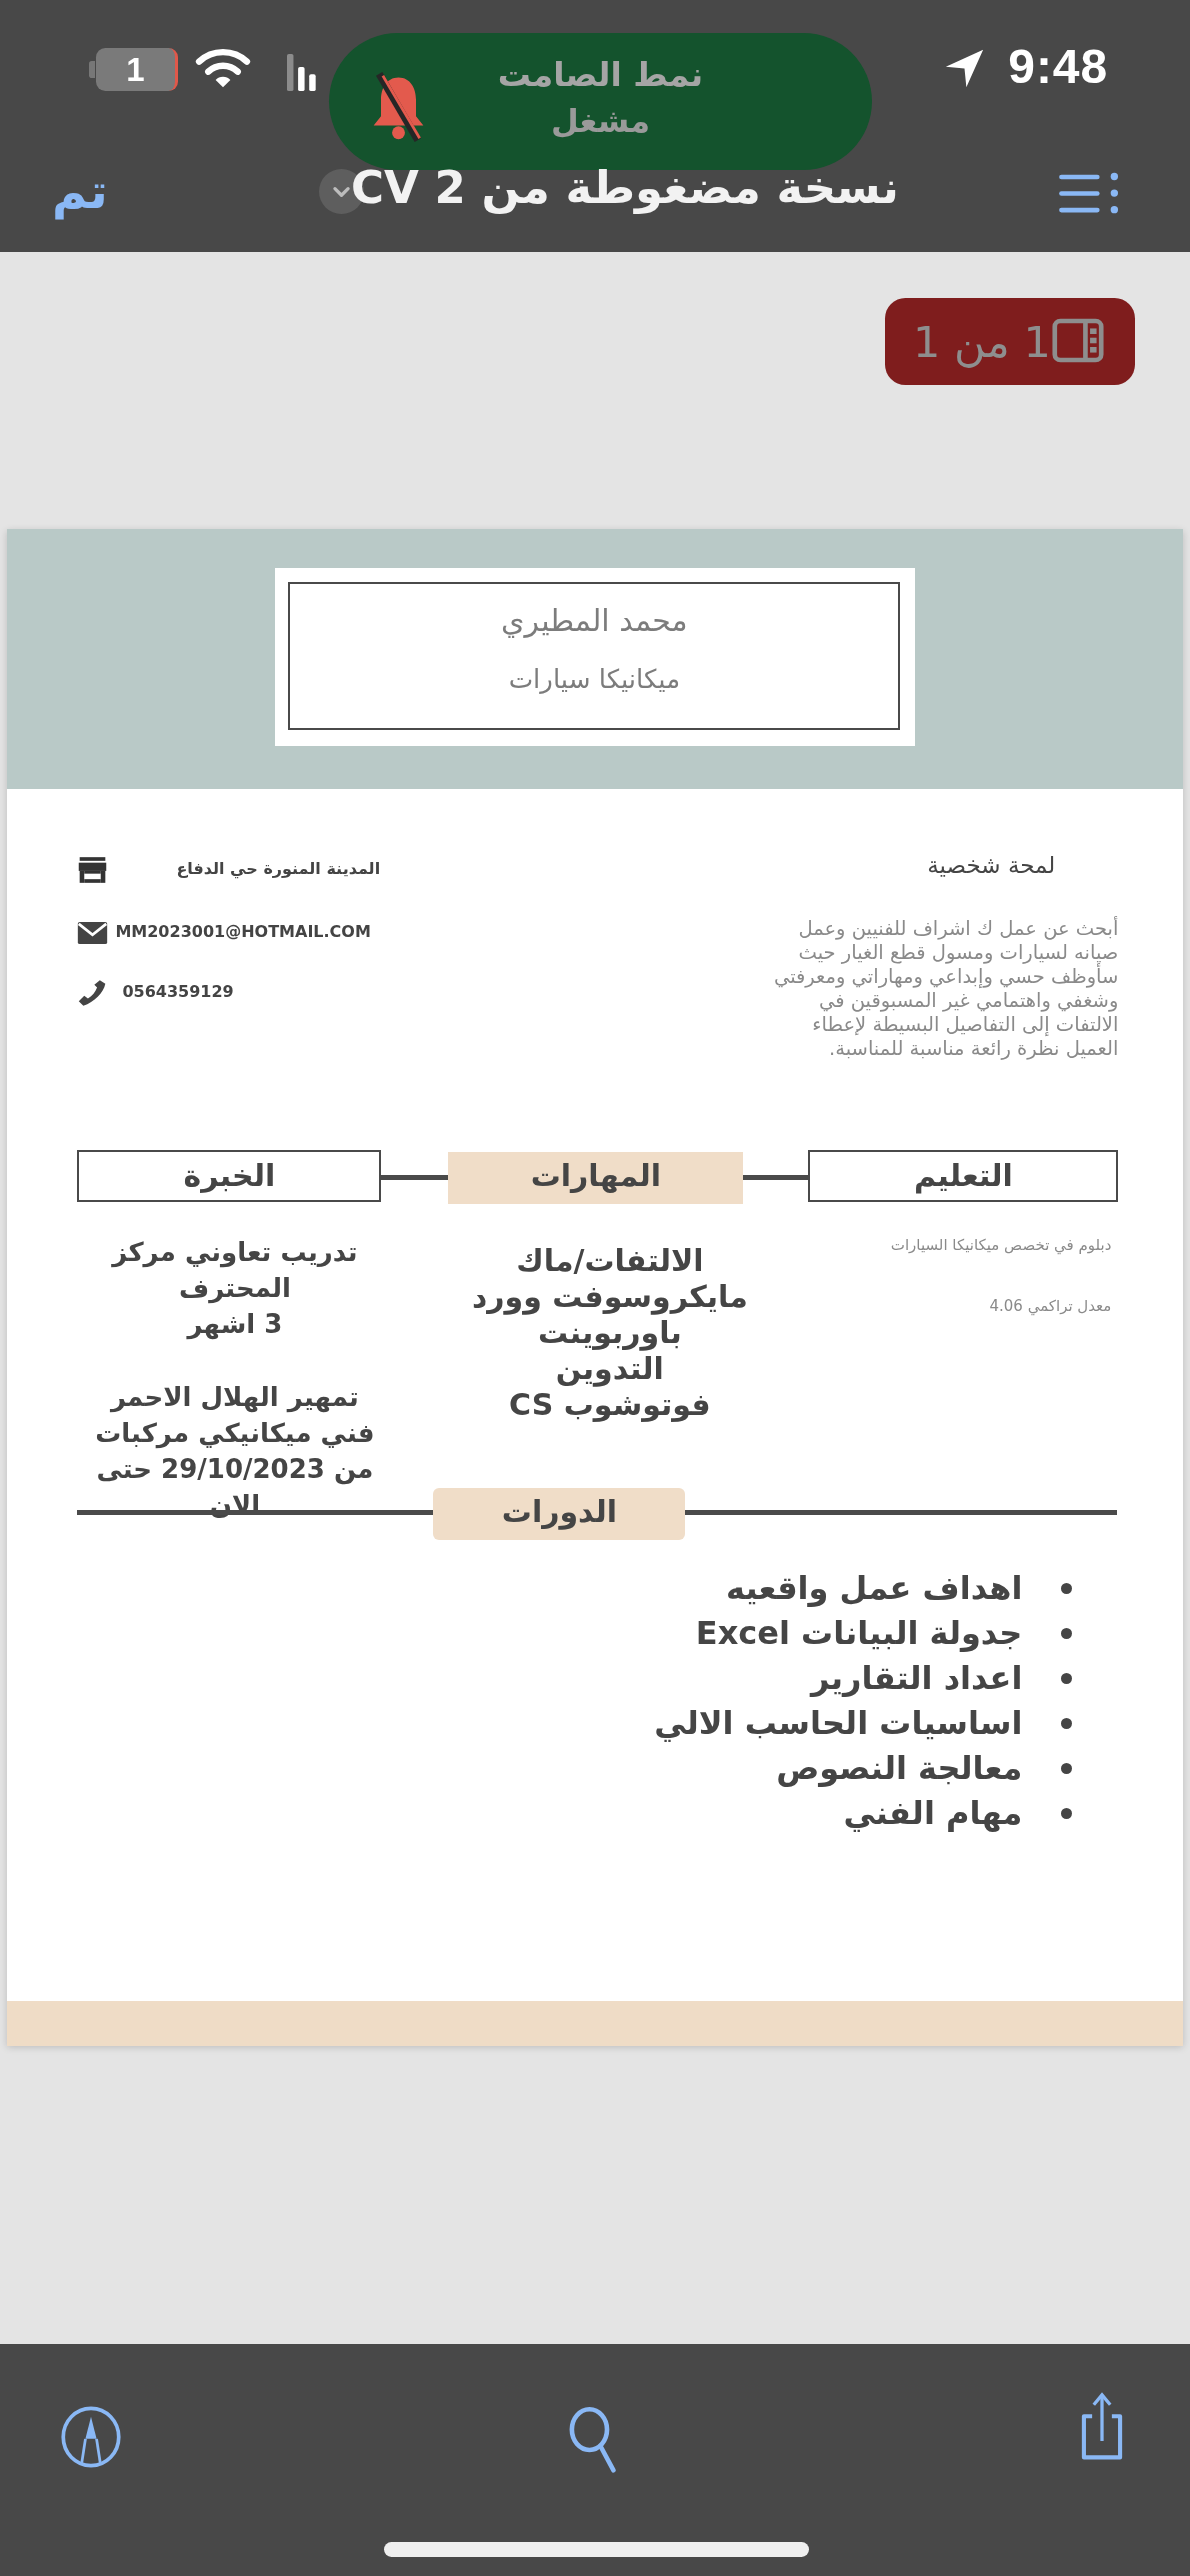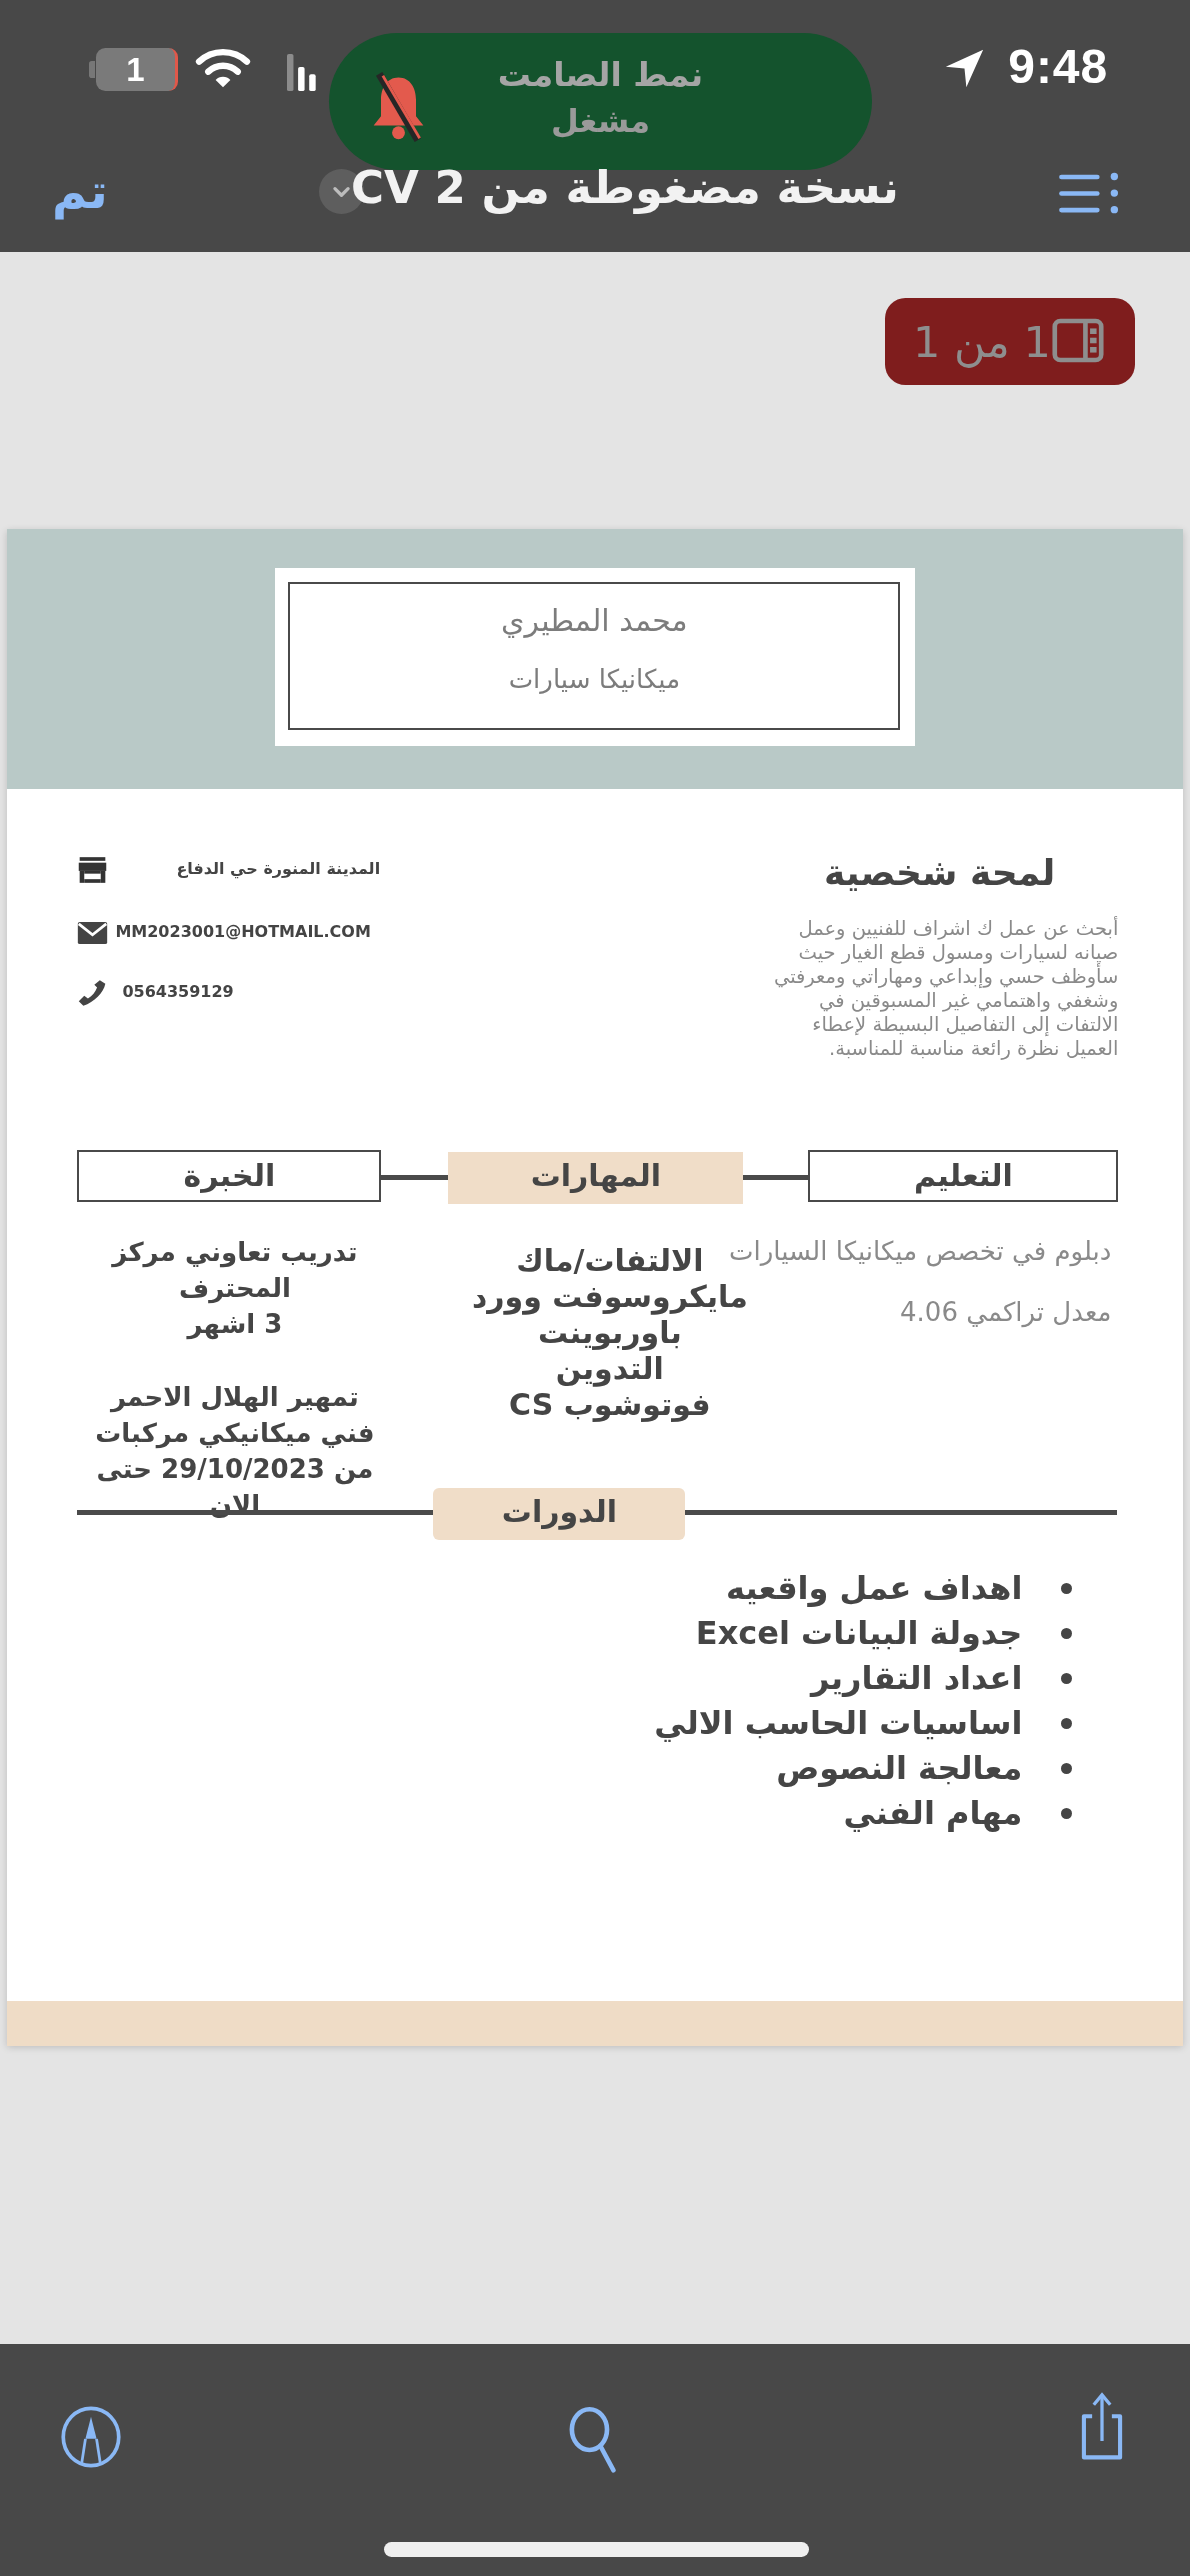--- a/index.html
+++ b/index.html
@@ -30,35 +30,35 @@
   .sidebar-icon { position: absolute; left: 167px; top: 20.4px; width: 52px; height: 45px; }
 
   
   #page { position: absolute; left: 7.4px; top: 529px; width: 1176px; height: 1517px; background: #ffffff; box-shadow: 0 1.9px 7.4px rgba(0,0,0,0.18); }
   .header-band { position: absolute; left: 0; top: 0; width: 1176px; height: 260px; background: #b9c9c7; }
   .name-outer { position: absolute; left: 268px; top: 39px; width: 462px; height: 178px; background: #fff; }
   .name-box { position: absolute; left: 281px; top: 53px; width: 612px; height: 148px; border: 2.8px solid #4a4a4a; background: #fff; }
   .name-text { position: absolute; left: 0; right: 0; top: 18.5px; text-align: center; font-size: 30px; color: #7c7c7c; direction: rtl; letter-spacing: 5.6px; }
   .role-text { position: absolute; left: 0; right: 0; top: 80px; text-align: center; font-size: 26px; color: #7c7c7c; direction: rtl; letter-spacing: 1.9px; }
 
-  .profile-title { position: absolute; right: 128px; top: 323px; font-size: 36px; font-weight: bold; color: #454545; direction: rtl; letter-spacing: 3.7px; }
+  .profile-title { position: absolute; right: 128px; top: 323px; font-size: 23px; font-weight: normal; color: #454545; direction: rtl; letter-spacing: 3.7px; }
   .profile-body { position: absolute; right: 65px; top: 388px; width: 352px; font-size: 19.5px; line-height: 24px; color: #8a8a8a; direction: rtl; text-align: right; }
 
   .contact-row { position: absolute; left: 69px; height: 33px; }
   .contact-icon { position: absolute; left: 0; top: 0; width: 33px; height: 30px; }
   .contact-text { position: absolute; top: 3.7px; font-size: 16px; color: #444; font-weight: bold; white-space: nowrap; }
   .contact-text.rtl { direction: rtl; }
 
   
   .sec-box { position: absolute; height: 52px; text-align: center; font-size: 30px; font-weight: bold; color: #454545; line-height: 48px; direction: rtl; letter-spacing: 2.8px; }
   .sec-box.outline { border: 2.8px solid #4a4a4a; background: #fff; }
   .sec-box.filled { background: #f0ddc8; }
   .sec-line { position: absolute; height: 4.6px; background: #4a4a4a; }
 
-  .edu-text { position: absolute; right: 72px; font-size: 26px; color: #8a8a8a; direction: rtl; white-space: nowrap; }
+  .edu-text { position: absolute; right: 72px; font-size: 15px; color: #8a8a8a; direction: rtl; white-space: nowrap; }
   .skills { position: absolute; left: 445px; top: 714px; width: 315px; text-align: center; font-size: 30px; line-height: 36px; font-weight: bold; color: #454545; direction: rtl; }
   .exp { position: absolute; left: 70px; top: 705px; width: 315px; text-align: center; font-size: 26px; line-height: 36px; font-weight: bold; color: #454545; direction: rtl; }
   .exp-gap { height: 37px; }
 
   .courses { position: absolute; right: 111px; top: 1037px; direction: rtl; font-size: 32px; line-height: 45px; font-weight: bold; color: #454545; list-style: none; }
   .courses li { position: relative; padding-right: 50px; white-space: nowrap; }
   .courses li::before { content: ""; position: absolute; right: 0; top: 16.7px; width: 11px; height: 11px; border-radius: 50%; background: #454545; }
 
   .footer-band { position: absolute; left: 0; bottom: 0; width: 1176px; height: 45px; background: #efdcc6; }
 

